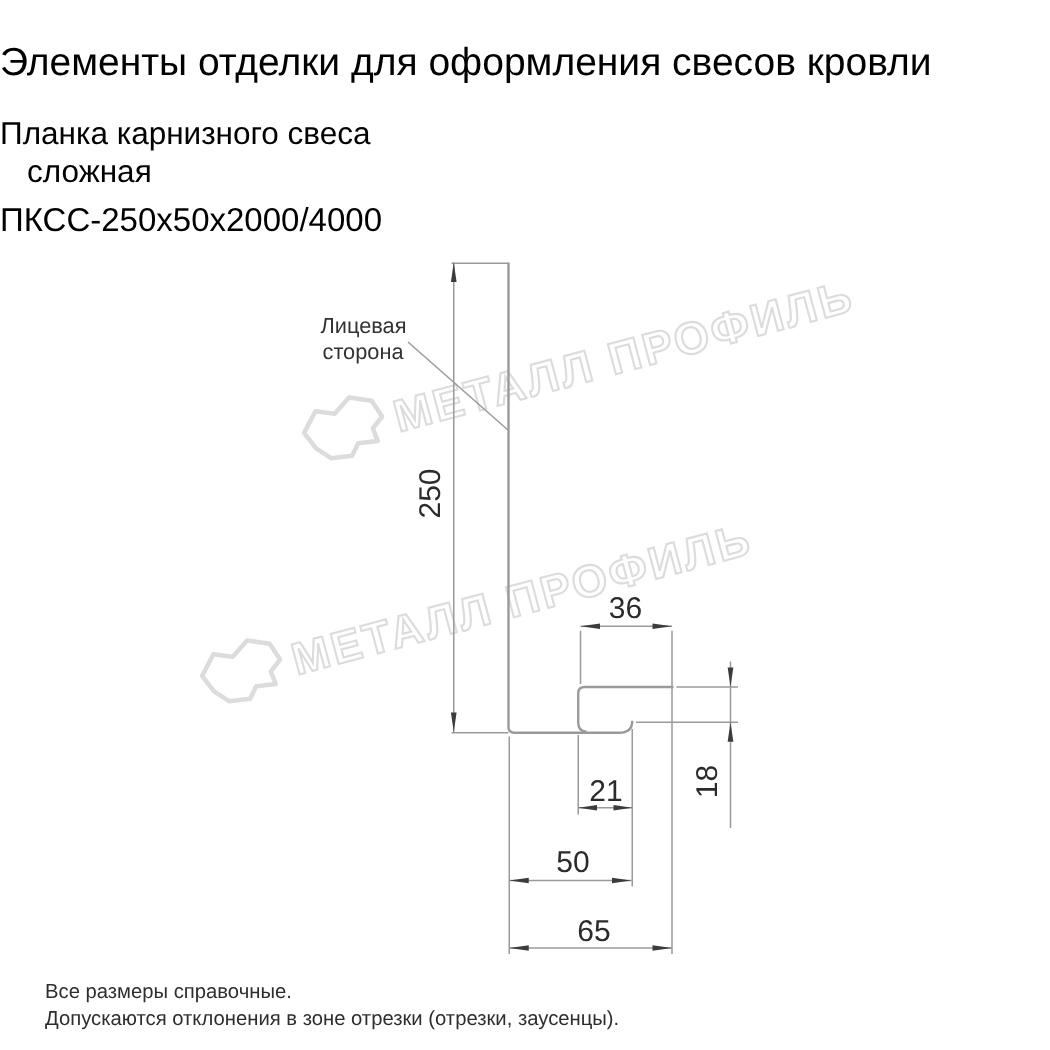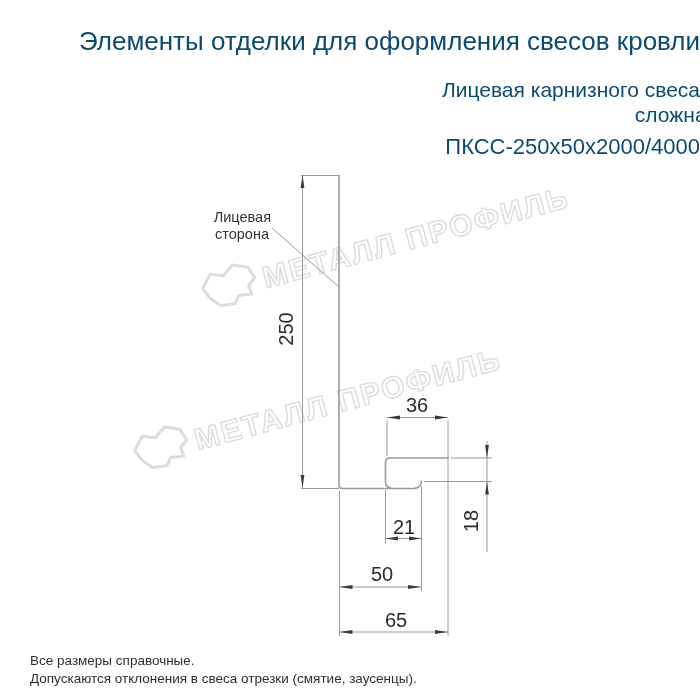--- a/index.html
+++ b/index.html
@@ -1,20 +1,20 @@
 <!DOCTYPE html>
 <html><head>
 <meta charset="utf-8">
 <style>
   html,body{margin:0;padding:0;background:#ffffff;}
   #canvas{
     position:relative;width:700px;height:700px;background:#ffffff;overflow:hidden;
     font-family:"Liberation Sans", sans-serif;
   }
-  .hdr{position:absolute;left:0;width:700px;text-align:right;color:#0c4a6e;}
+  .hdr{position:absolute;left:0;width:700px;text-align:left;color:#000000;}
   #title{top:26px;font-size:26px;}
   #subtitle1{top:78px;font-size:21px;}
   #subtitle2{top:103px;font-size:21px;margin-left:18px;}
   #code{top:134px;font-size:22px;}
   .foot{position:absolute;left:30px;color:#2e2e2e;font-size:13.5px;line-height:18px;}
   #foot1{top:652px;}
   #foot2{top:670px;}
   #draw{position:absolute;left:0;top:0;}
   .pline{stroke:#9a9a9a;stroke-width:1.6;fill:none;}
   .dline{stroke:#9a9a9a;stroke-width:1;fill:none;}
@@ -24,21 +24,21 @@
   .wmtxt{fill:#ffffff;stroke:#dcdcdc;stroke-width:1.4;font-weight:bold;font-size:30px;
          letter-spacing:2px;font-family:"Liberation Sans", sans-serif;}
   .wmlogo{fill:#ffffff;stroke:#dcdcdc;stroke-width:3;stroke-linejoin:round;}
 </style>
 </head>
 <body>
 
 <div id="canvas">
 
   <div id="title" class="hdr">Элементы отделки для оформления свесов кровли</div>
-  <div id="subtitle1" class="hdr">Лицевая карнизного свеса</div>
+  <div id="subtitle1" class="hdr">Планка карнизного свеса</div>
   <div id="subtitle2" class="hdr">сложная</div>
   <div id="code" class="hdr">ПКСС-250х50х2000/4000</div>
 
   <svg id="draw" width="700" height="700" viewBox="0 0 700 700">
     <defs>
       <g id="wm-unit">
         <path class="wmlogo" d="M6,-12 L1,-24 L12,-36 L24,-31 L36,-39 L50,-33 L54,-21 L46,-15 L47,-6 L34,-8 L28,-1 L14,-3 Z"></path>
         <text class="wmtxt" x="62" y="-8">МЕТАЛЛ ПРОФИЛЬ</text>
       </g>
     </defs>
@@ -105,15 +105,15 @@
     </g>
 
     <g>
       <line class="dline" x1="272" y1="228" x2="339" y2="287"></line>
       <text class="lbltxt" x="271" y="222" text-anchor="end">Лицевая</text>
       <text class="lbltxt" x="269" y="239" text-anchor="end">сторона</text>
     </g>
   </svg>
 
   <div id="foot1" class="foot">Все размеры справочные.</div>
-  <div id="foot2" class="foot">Допускаются отклонения в свеса отрезки (смятие, заусенцы).</div>
+  <div id="foot2" class="foot">Допускаются отклонения в зоне отрезки (отрезки, заусенцы).</div>
 
 </div>
 
 </body></html>

